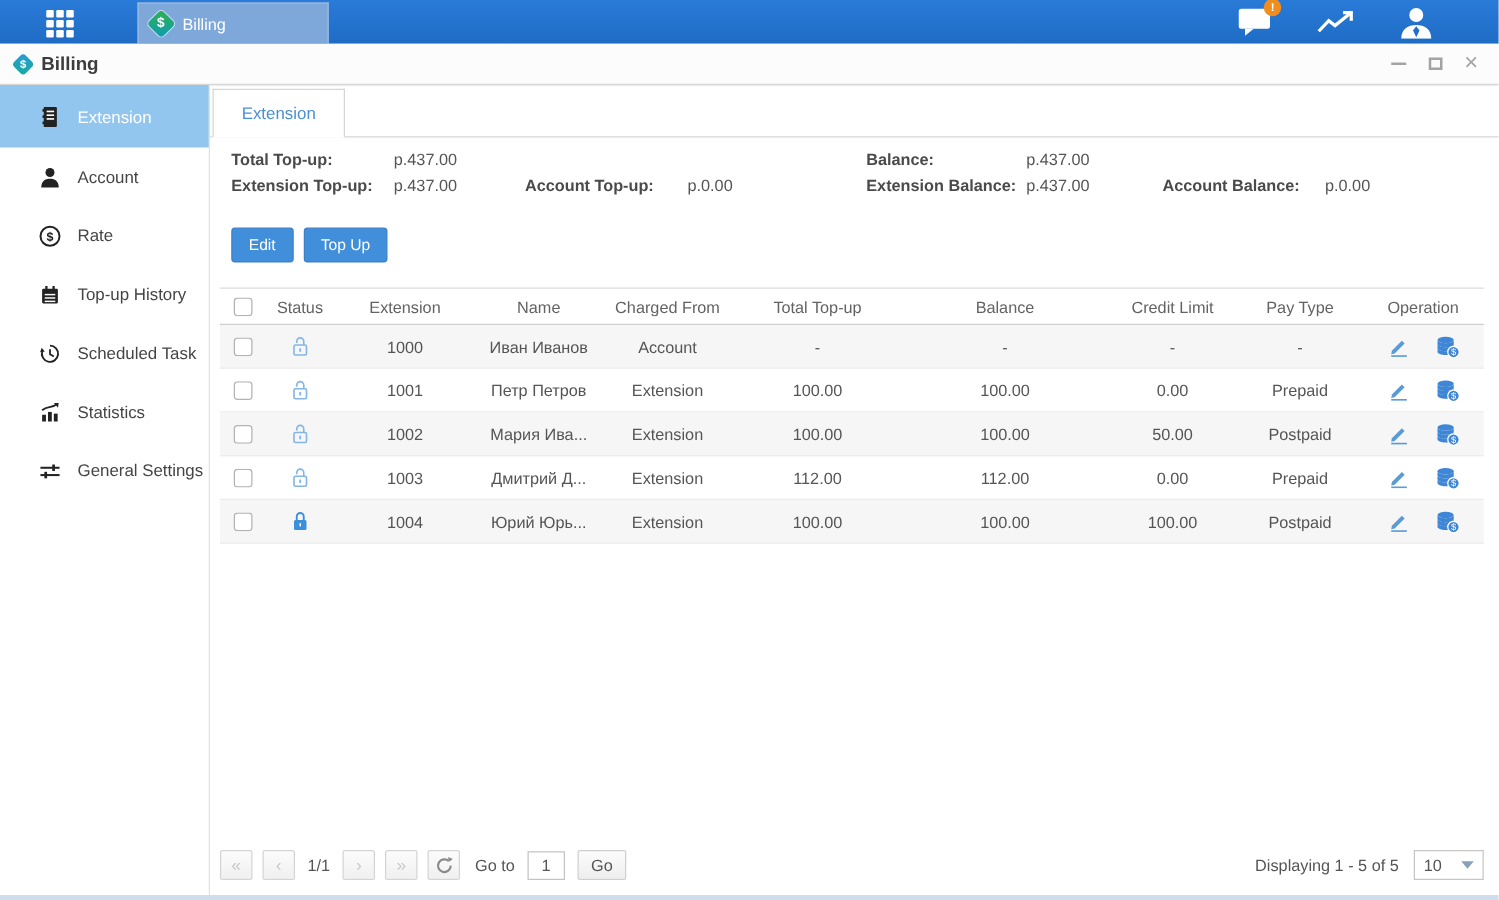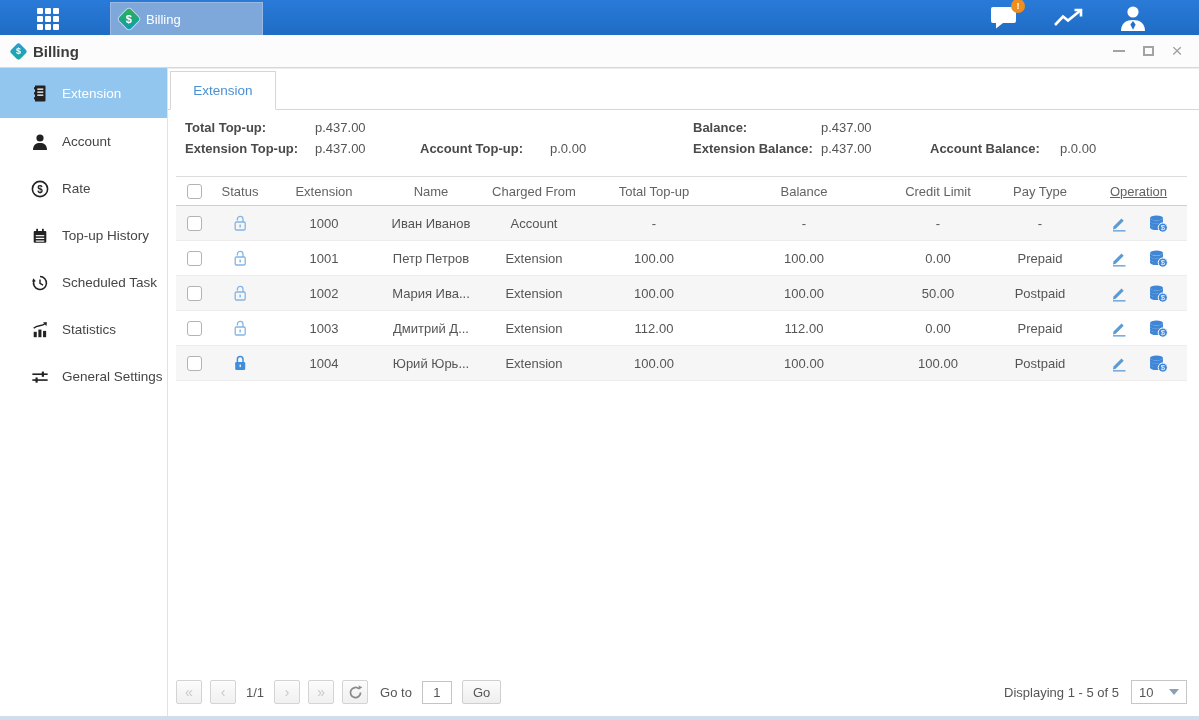--- a/index.html
+++ b/index.html
@@ -89,21 +89,21 @@
   .table { margin:20px 12px 0 8px; font-size:13px; flex:none;}
   .thead {
     display:flex; height:30px; align-items:center; color:#636363;
     border-top:1px solid #dcdcdc; border-bottom:1px solid #cfcfcf;
   }
   .trow { display:flex; height:35px; align-items:center; border-bottom:1px solid #ececec; color:#555; cursor:pointer;}
   .trow:nth-child(odd) { background:#f6f6f6; }
   .cell { display:flex; align-items:center; justify-content:center; text-align:center; overflow:hidden; white-space:nowrap;}
   .c-cb{width:36px}.c-status{width:56px}.c-ext{width:112px}.c-name{width:102px}
   .c-charged{width:104px}.c-total{width:136px}.c-balance{width:164px}
-  .c-credit{width:104px}.c-pay{width:100px}.c-op{flex:1; gap:20px;text-decoration:underline;}
+  .c-credit{width:104px}.c-pay{width:100px}.c-op{flex:1; gap:20px;}
   .cb {
     width:15px; height:15px; border:1px solid #b3b3b3; border-radius:3px;
     background:#fff; display:inline-block; cursor:pointer;
   }
   .op-icon { cursor:pointer; display:inline-flex; }
   
   .footer { margin-top:auto; display:flex; align-items:center; padding:0 12px 12px 8px; flex:none; font-size:13px; color:#555;}
   .pgbtn {
     width:26px; height:24px; border:1px solid #d4d4d4; border-radius:2px;
     background:linear-gradient(#fcfcfc,#f0f0f0); display:inline-flex;
@@ -285,20 +285,24 @@
         <span class="sum-value">p.437.00</span>
         <span></span>
           <span></span>
         <span class="sum-label">Extension Balance:</span>
         <span class="sum-value">p.437.00</span>
         <span class="sum-label">Account Balance:</span>
         <span class="sum-value">p.0.00</span>
       </div>
     </div>
 
+    <div class="actions">
+      <button class="btn">Edit</button>
+      <button class="btn">Top Up</button>
+    </div>
 
     <div class="table">
       <div class="thead">
         <span class="cell c-cb">
             <span class="cb"></span>
           </span>
         <span class="cell c-status">Status</span>
         <span class="cell c-ext">Extension</span>
         <span class="cell c-name">Name</span>
         <span class="cell c-charged">Charged From</span>

